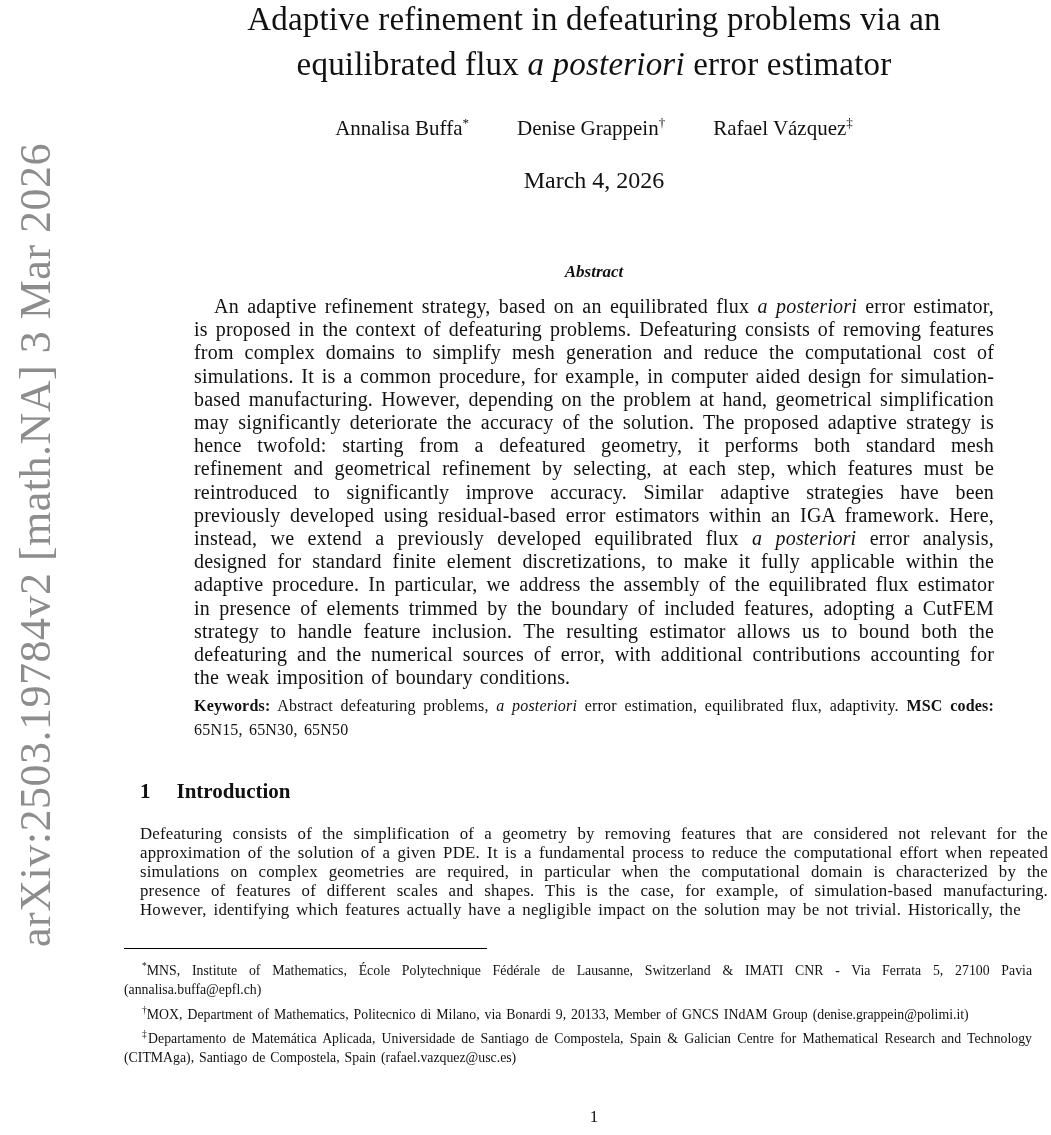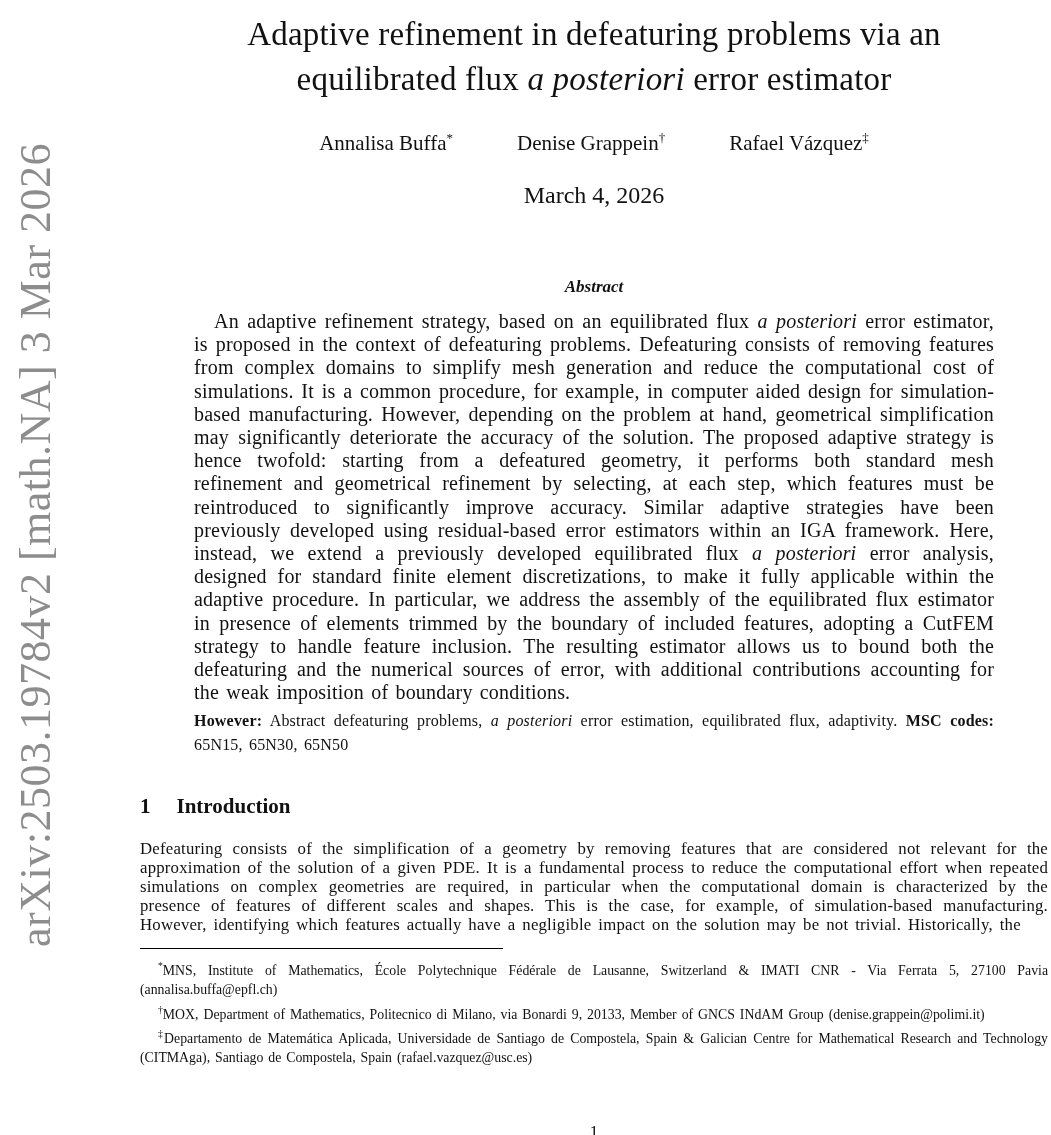--- a/index.html
+++ b/index.html
@@ -19,37 +19,37 @@
     transform: rotate(-90deg);
     transform-origin: 0 0;
     white-space: nowrap;
     font-size: 44px;
     color: #8d8d8d;
     letter-spacing: 0.5px;
   }
 
   .content {
     position: absolute;
-    left: 140px; top: 16px;
+    left: 140px; top: 1px;
     width: 908px;
   }
 
   .title {
     margin: -4px 0 0 0;
     font-weight: normal;
     font-size: 33px;
     line-height: 45px;
     text-align: center;
     letter-spacing: 0.2px;
   }
 
   .authors {
     display: flex;
     justify-content: center;
-    gap: 64px;
+    gap: 48px;
     margin-top: 28px;
     font-size: 21px;
   }
   .author sup { font-size: 62%; }
 
   .date {
     text-align: center;
     margin-top: 26px;
     font-size: 24px;
   }
@@ -94,21 +94,21 @@
     margin: 20px 0 0 0;
     font-size: 16.8px;
     line-height: 19px;
     text-align: justify;
     word-spacing: 2.5px;
     letter-spacing: 0.2px;
   }
 
   .footnote-area {
     position: absolute;
-    left: 140px; top: 948px;
+    left: 124px; top: 948px;
     width: 908px;
   }
   .footnote-rule {
     width: 363px;
     border-top: 1.5px solid #000000;
     margin: 0 0 7px 0;
   }
   .footnote {
     margin: 0;
     font-size: 13.8px;
@@ -146,21 +146,21 @@
     <span class="author"><span>Denise Grappein</span><sup>†</sup></span>
     <span class="author"><span>Rafael Vázquez</span><sup>‡</sup></span>
   </div>
 
   <div class="date">March 4, 2026</div>
 
   <div class="abstract-heading">Abstract</div>
 
   <p class="abstract-body"><span>An adaptive refinement strategy, based on an equilibrated flux </span><em>a posteriori</em><span> error estimator, is proposed in the context of defeaturing problems. Defeaturing consists of removing features from complex domains to simplify mesh generation and reduce the computational cost of simulations. It is a common procedure, for example, in computer aided design for simulation-based manufacturing. However, depending on the problem at hand, geometrical simplification may significantly deteriorate the accuracy of the solution. The proposed adaptive strategy is hence twofold: starting from a defeatured geometry, it performs both standard mesh refinement and geometrical refinement by selecting, at each step, which features must be reintroduced to significantly improve accuracy. Similar adaptive strategies have been previously developed using residual-based error estimators within an IGA framework. Here, instead, we extend a previously developed equilibrated flux </span><em>a posteriori</em><span> error analysis, designed for standard finite element discretizations, to make it fully applicable within the adaptive procedure. In particular, we address the assembly of the equilibrated flux estimator in presence of elements trimmed by the boundary of included features, adopting a CutFEM strategy to handle feature inclusion. The resulting estimator allows us to bound both the defeaturing and the numerical sources of error, with additional contributions accounting for the weak imposition of boundary conditions.</span></p>
 
-  <p class="keywords"><b>However:</b><span> Abstract defeaturing problems, </span><em>a posteriori</em><span> error estimation, equilibrated flux, adaptivity. </span><b>MSC codes:</b><span> 65N15, 65N30, 65N50</span></p>
+  <p class="keywords"><b>Keywords:</b><span> Abstract defeaturing problems, </span><em>a posteriori</em><span> error estimation, equilibrated flux, adaptivity. </span><b>MSC codes:</b><span> 65N15, 65N30, 65N50</span></p>
 
   <h2 class="section-heading"><span class="secnum">1</span><span>Introduction</span></h2>
 
   <p class="intro">Defeaturing consists of the simplification of a geometry by removing features that are considered not relevant for the approximation of the solution of a given PDE. It is a fundamental process to reduce the computational effort when repeated simulations on complex geometries are required, in particular when the computational domain is characterized by the presence of features of different scales and shapes. This is the case, for example, of simulation-based manufacturing. However, identifying which features actually have a negligible impact on the solution may be not trivial. Historically, the</p>
 
   <div class="pagenum">1</div>
 </div>
 
 <div class="footnote-area">
   <div class="footnote-rule"></div>

